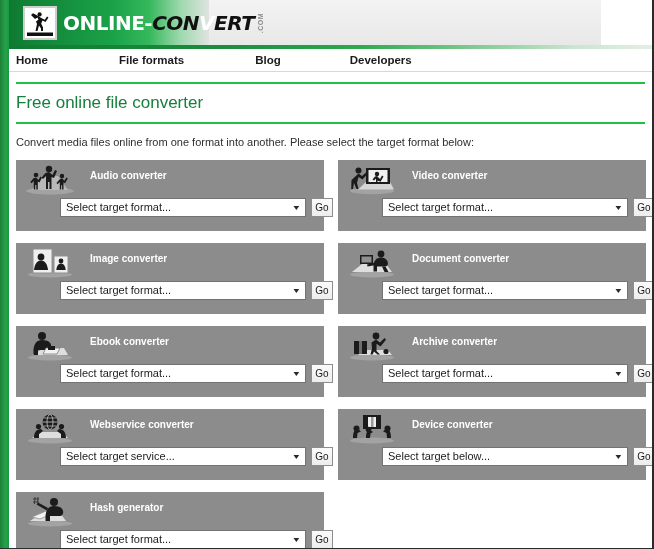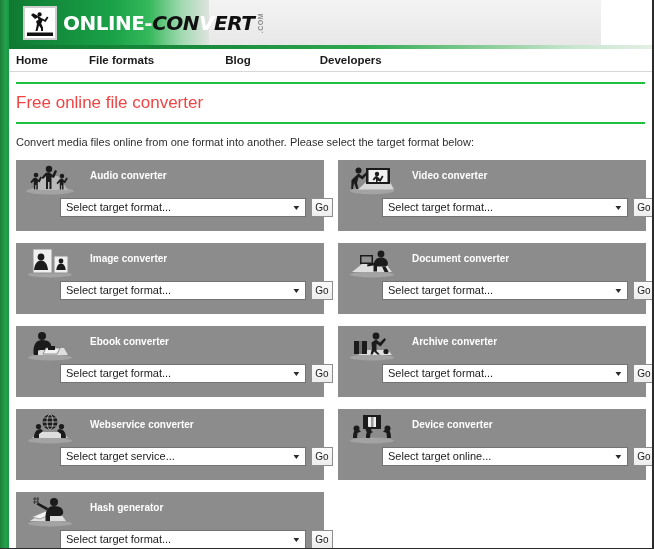--- a/index.html
+++ b/index.html
@@ -125,21 +125,21 @@
     gap: 41px;
   }
   .nav-item {
     font-size: 11.5px;
     font-weight: bold;
     color: #1a1a1a;
     cursor: pointer;
     white-space: nowrap;
   }
   .nav-item:nth-child(1) { margin-left: 7px; }
-  .nav-item:nth-child(2) { }
+  .nav-item:nth-child(2) { margin-left: 30px; }
   .nav-item:nth-child(3) { margin-left: 30px; }
   .nav-item:nth-child(4) { margin-left: 28px; }
   .nav-underline {
     position: absolute;
     left: 9px; top: 71px;
     width: 643px;
     height: 1px;
     background: #d8d8d8;
   }
   
@@ -152,21 +152,21 @@
   }
   .hr-green {
     height: 2px;
     background: #1fc23f;
     margin: 0 7px;
   }
   .hr-green.top { margin-top: 10px; }
   .page-title {
     font-size: 17px;
     font-weight: normal;
-    color: #ef4444;
+    color: #15803d;
     margin: 9px 0 9px 7px;
     line-height: 20px;
   }
   .intro {
     font-size: 11px;
     color: #2e2e2e;
     margin: 11px 0 0 7px;
     line-height: 14px;
   }
   
@@ -508,21 +508,21 @@
                 <circle cx="22.5" cy="17.5" r="2.8"></circle>
                 <path d="M40 17 C43.5 17 45 20 45 26 L41 26 L40.5 21 L37 19.5 Z"></path>
                 <circle cx="41.5" cy="16.5" r="3"></circle>
               </g>
             </svg>
           </div>
           <div class="card-title">Device converter</div>
         </div>
         <div class="card-row">
           <div class="select-box">
-            <span class="select-label">Select target online...</span>
+            <span class="select-label">Select target below...</span>
             <span class="select-arrow">▼</span>
           </div>
           <div class="go-btn">Go</div>
         </div>
       </div>
 
       <div class="card col-left">
         <div class="card-head">
           <div class="card-icon">
             <svg width="52" height="32" viewBox="0 0 52 32">

